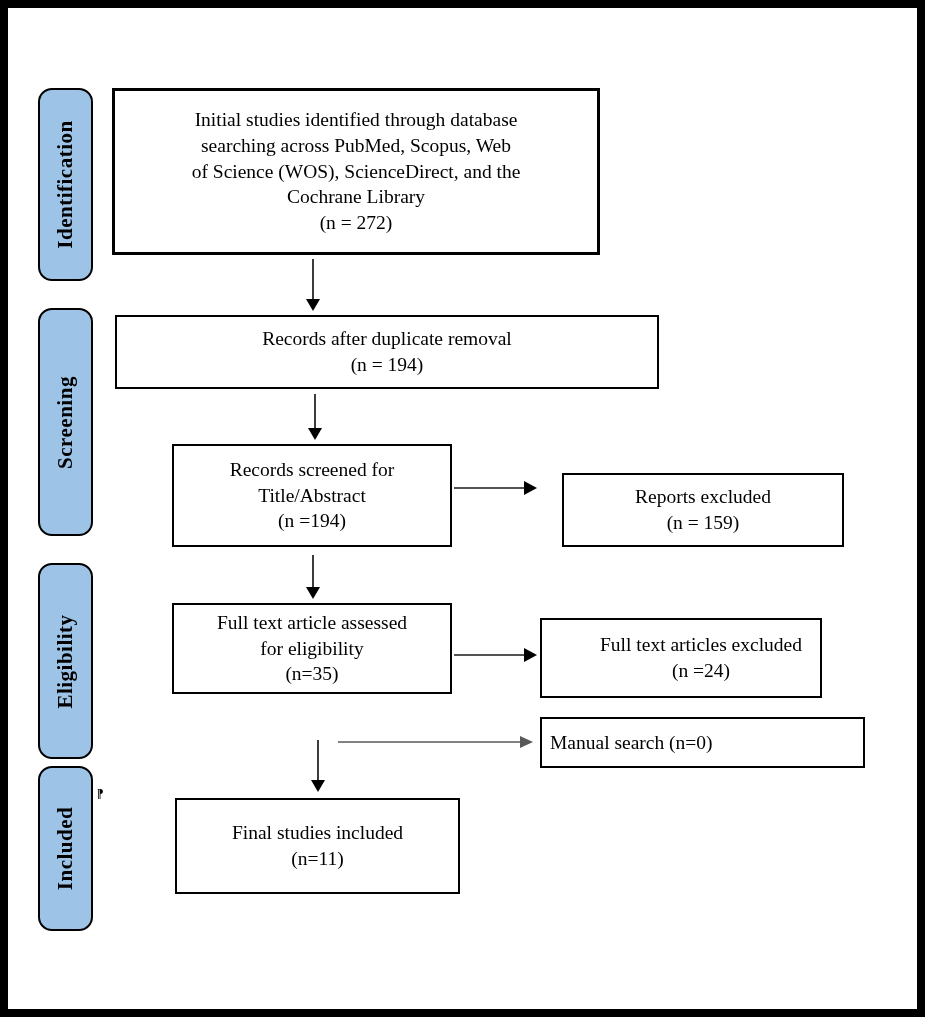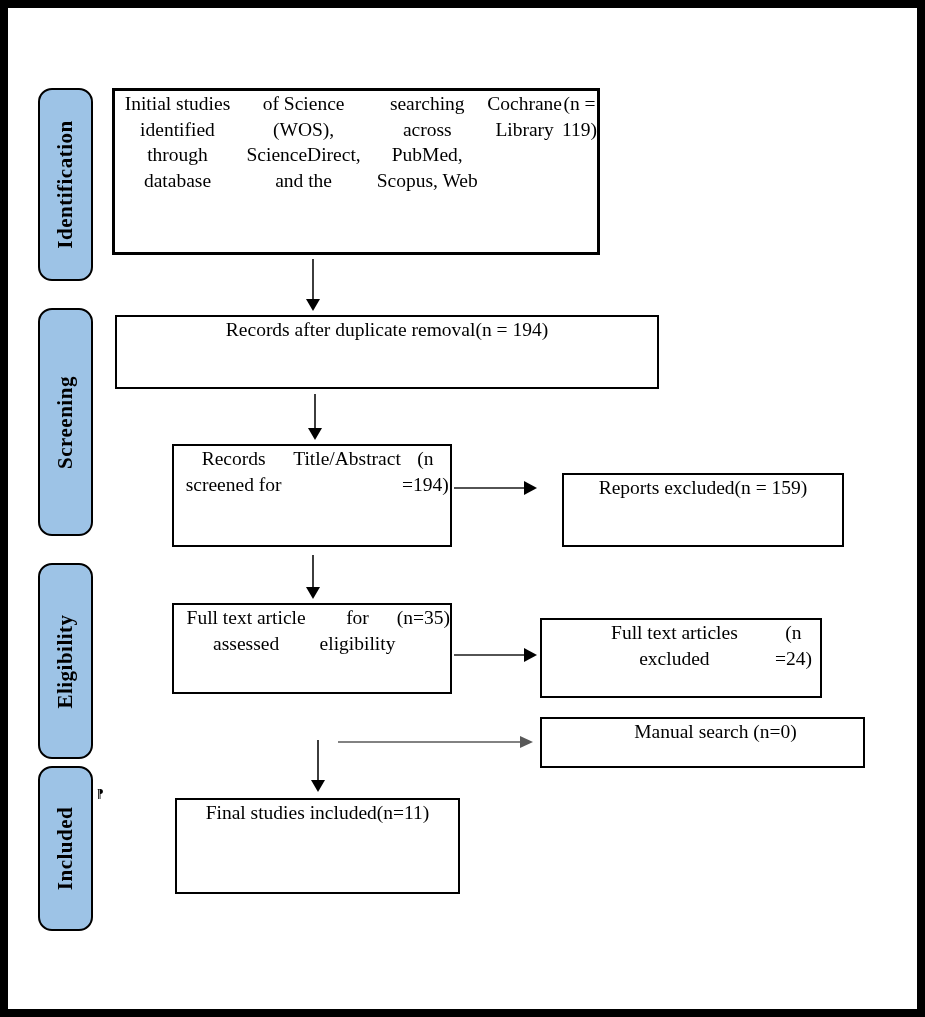--- a/index.html
+++ b/index.html
@@ -21,25 +21,25 @@
     box-sizing:border-box;
   }
   .stage span{
     transform:rotate(-90deg);
     white-space:nowrap;
     font-weight:bold;font-size:21px;letter-spacing:.5px;
   }
   .fbox{
     position:absolute;background:#fff;
     border:2.5px solid #000;box-sizing:border-box;
-    display:flex;justify-content:center;
+    display:flex;flex-direction:column;justify-content:center;
     text-align:center;font-size:19.5px;line-height:1.32;
   }
   .fbox.thick{border-width:3px;}
-  .fbox.leftalign{text-align:left;padding-left:26px;justify-content:center;}
+  .fbox.leftalign{text-align:left;padding-left:8px;justify-content:center;}
   #arrows{position:absolute;left:0;top:0;pointer-events:none;}
   .pmark{position:absolute;font-size:12px;font-weight:bold;transform:scaleX(-1);}
 </style>
 </head>
 <body>
 
 <div id="canvas" style="--stage-fill: #9DC3E6;">
 
   <div class="stage" style="top:80px;height:193px;">
     <span>Identification</span>
@@ -51,24 +51,24 @@
     <span>Eligibility</span>
   </div>
   <div class="stage" style="top:758px;height:165px;">
     <span>Included</span>
   </div>
 
   <div class="pmark" style="left:89px;top:778px;">¶</div>
 
   <div class="fbox thick" style="left:104px;top:80px;width:488px;height:167px;">
     <div>Initial studies identified through database</div>
+    <div>searching across PubMed, Scopus, Web</div>
     <div>of Science (WOS), ScienceDirect, and the</div>
-    <div>searching across PubMed, Scopus, Web</div>
     <div>Cochrane Library</div>
-    <div>(n = 119)</div>
+    <div>(n = 272)</div>
   </div>
 
   <div class="fbox" style="left:107px;top:307px;width:544px;height:74px;">
     <div>Records after duplicate removal</div>
     <div>(n = 194)</div>
   </div>
 
   <div class="fbox" style="left:164px;top:436px;width:280px;height:103px;">
     <div>Records screened for</div>
     <div>Title/Abstract</div>

